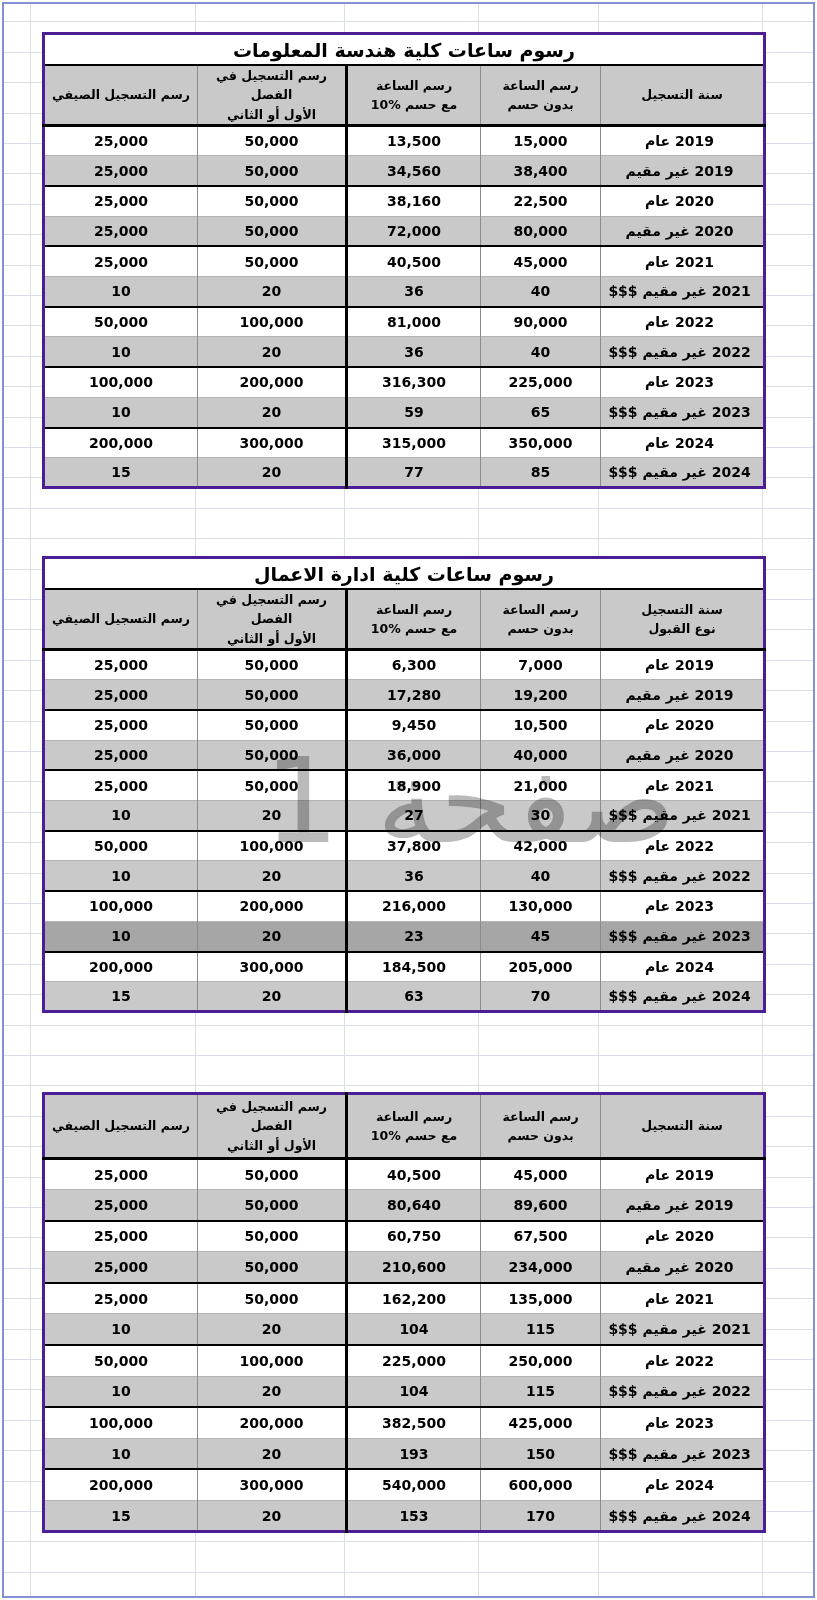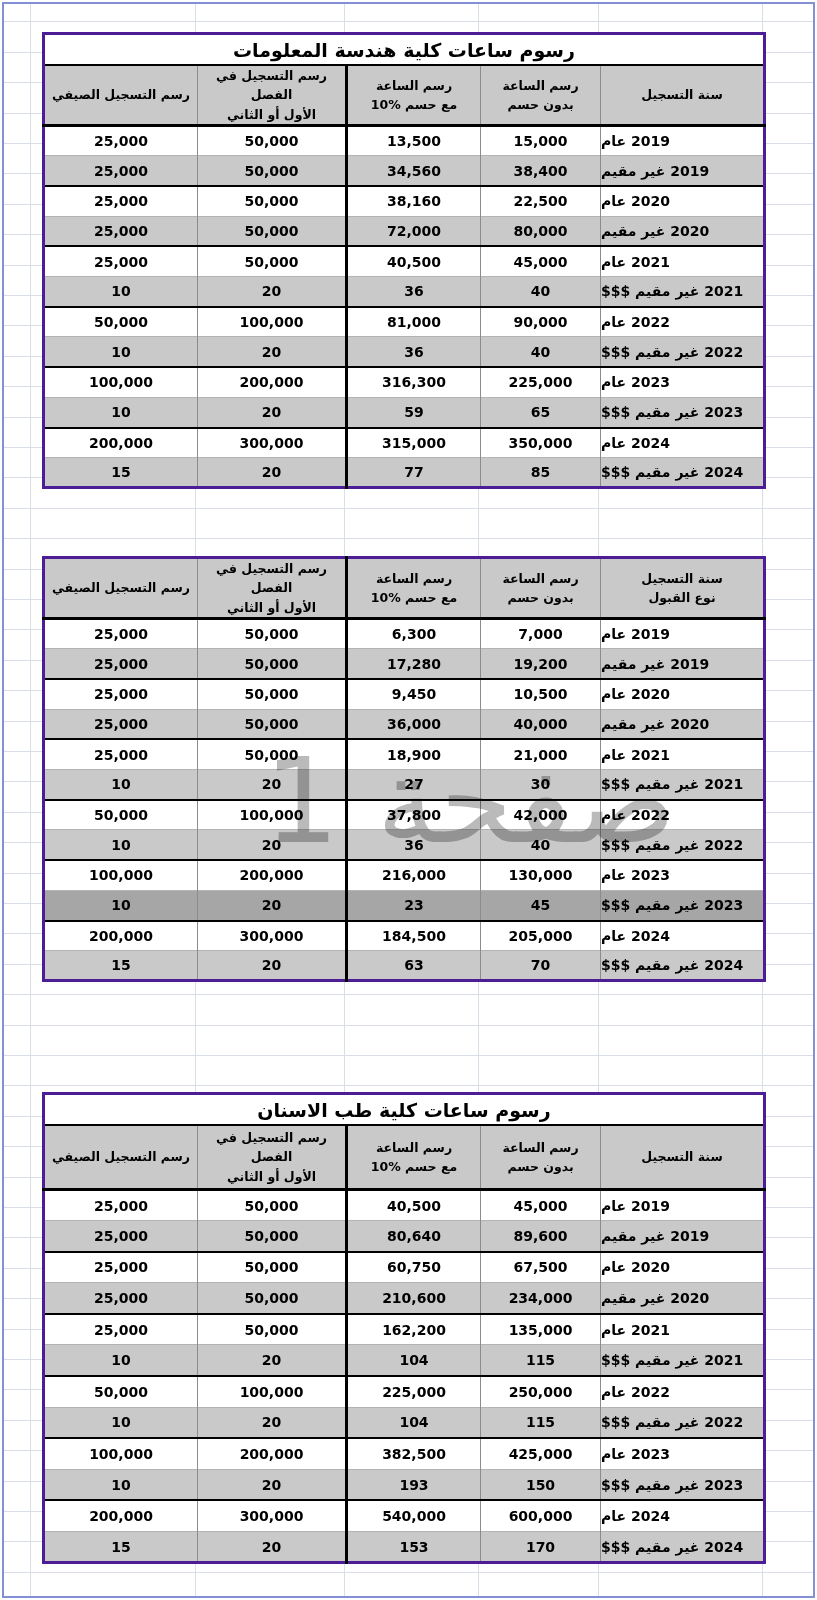--- a/index.html
+++ b/index.html
@@ -14,21 +14,21 @@
   #t1{top:32px}#t2{top:556px}#t3{top:1092px}
   table{border-collapse:collapse;table-layout:fixed;width:721px;background:#701a75;border:3px solid #4c1d95}
   tr.title-row th{height:29px;background:#fff;font-size:19px;font-weight:700;text-align:center;
        border-bottom:2px solid #000;padding:0}
   tr.head-row th{height:57px;background:#C9C9C9;font-size:12.5px;font-weight:700;text-align:center;
        border-bottom:3px solid #000;line-height:1.55;padding:0}
   #t3 tr.head-row th{height:62px}
   tbody tr{height:30.2px}
   #t3 tbody tr{height:31.1px}
   td{font-size:14px;font-weight:700;text-align:center;padding:0;color:#000}
-  td.c-year{text-align:left;padding-right:5px}
+  td.c-year{text-align:center;padding-right:5px}
   .c-year,.c-no,.c-sem{border-left:1px solid #8c8c8c}
   .c-disc{border-left:3px solid #000}
   tr.fill-white td{background:#fff}
   tr.fill-gray td{background:#C9C9C9}
   tr.fill-dark td{background:#A6A6A6}
   tr.group-start td{border-top:2px solid #000}
   tr.pair-mid td{border-top:1px solid #b3b3b3}
   .watermark{position:absolute;left:264px;top:742px;z-index:5;direction:rtl;font-size:118px;
        line-height:1;color:#8f8f8f;opacity:.62;mix-blend-mode:multiply;white-space:nowrap}
 </style>
@@ -168,20 +168,23 @@
 <section class="fees-table" id="t2">
     <table dir="rtl">
       <colgroup>
         <col style="width: 164px;">
         <col style="width: 120px;">
         <col style="width: 134px;">
         <col style="width: 149px;">
         <col style="width: 154px;">
       </colgroup>
       <thead>
+        <tr class="title-row">
+          <th colspan="5">رسوم ساعات كلية ادارة الاعمال</th>
+        </tr>
         <tr class="head-row">
           <th class="c-year">
             <div>سنة التسجيل</div>
             <div>نوع القبول</div>
           </th>
           <th class="c-no">
             <div>رسم الساعة</div>
             <div>بدون حسم</div>
           </th>
           <th class="c-disc">
@@ -288,23 +291,20 @@
 <section class="fees-table" id="t3">
     <table dir="rtl">
       <colgroup>
         <col style="width: 164px;">
         <col style="width: 120px;">
         <col style="width: 134px;">
         <col style="width: 149px;">
         <col style="width: 154px;">
       </colgroup>
       <thead>
-        <tr class="title-row">
-          <th colspan="5">رسوم ساعات كلية طب الاسنان</th>
-        </tr>
         <tr class="head-row">
           <th class="c-year">
             <div>سنة التسجيل</div>
           </th>
           <th class="c-no">
             <div>رسم الساعة</div>
             <div>بدون حسم</div>
           </th>
           <th class="c-disc">
             <div>رسم الساعة</div>

